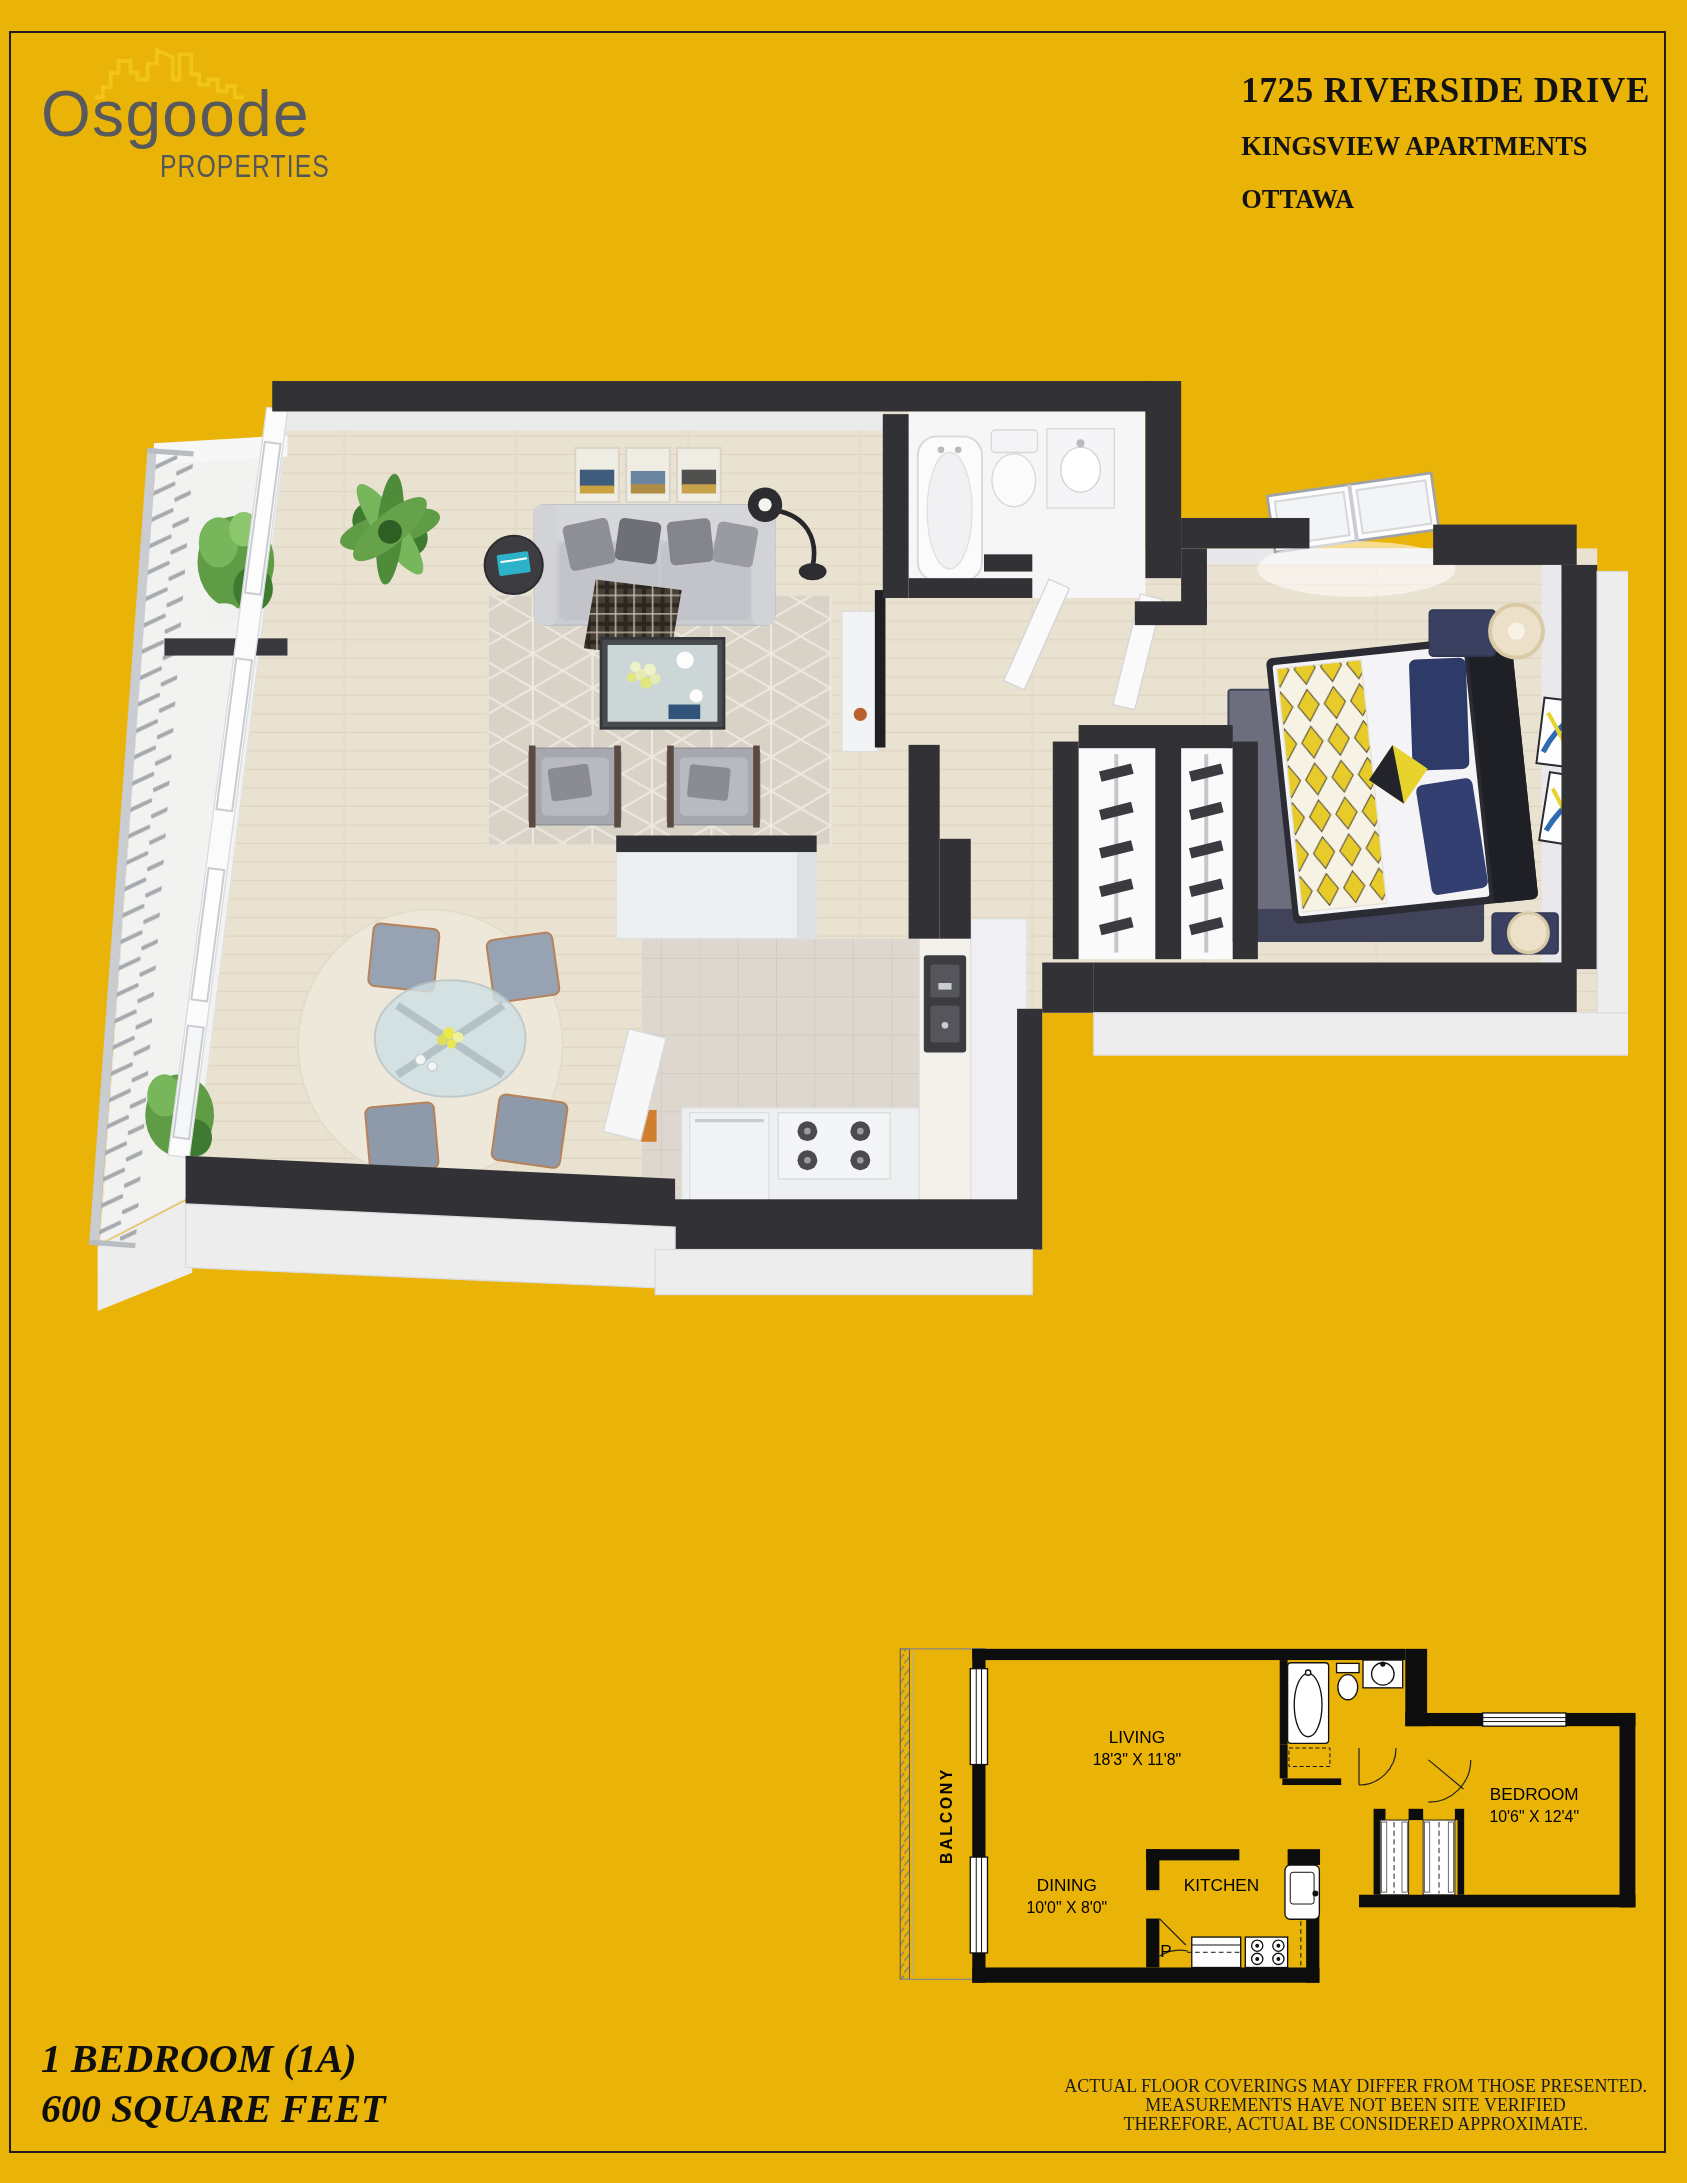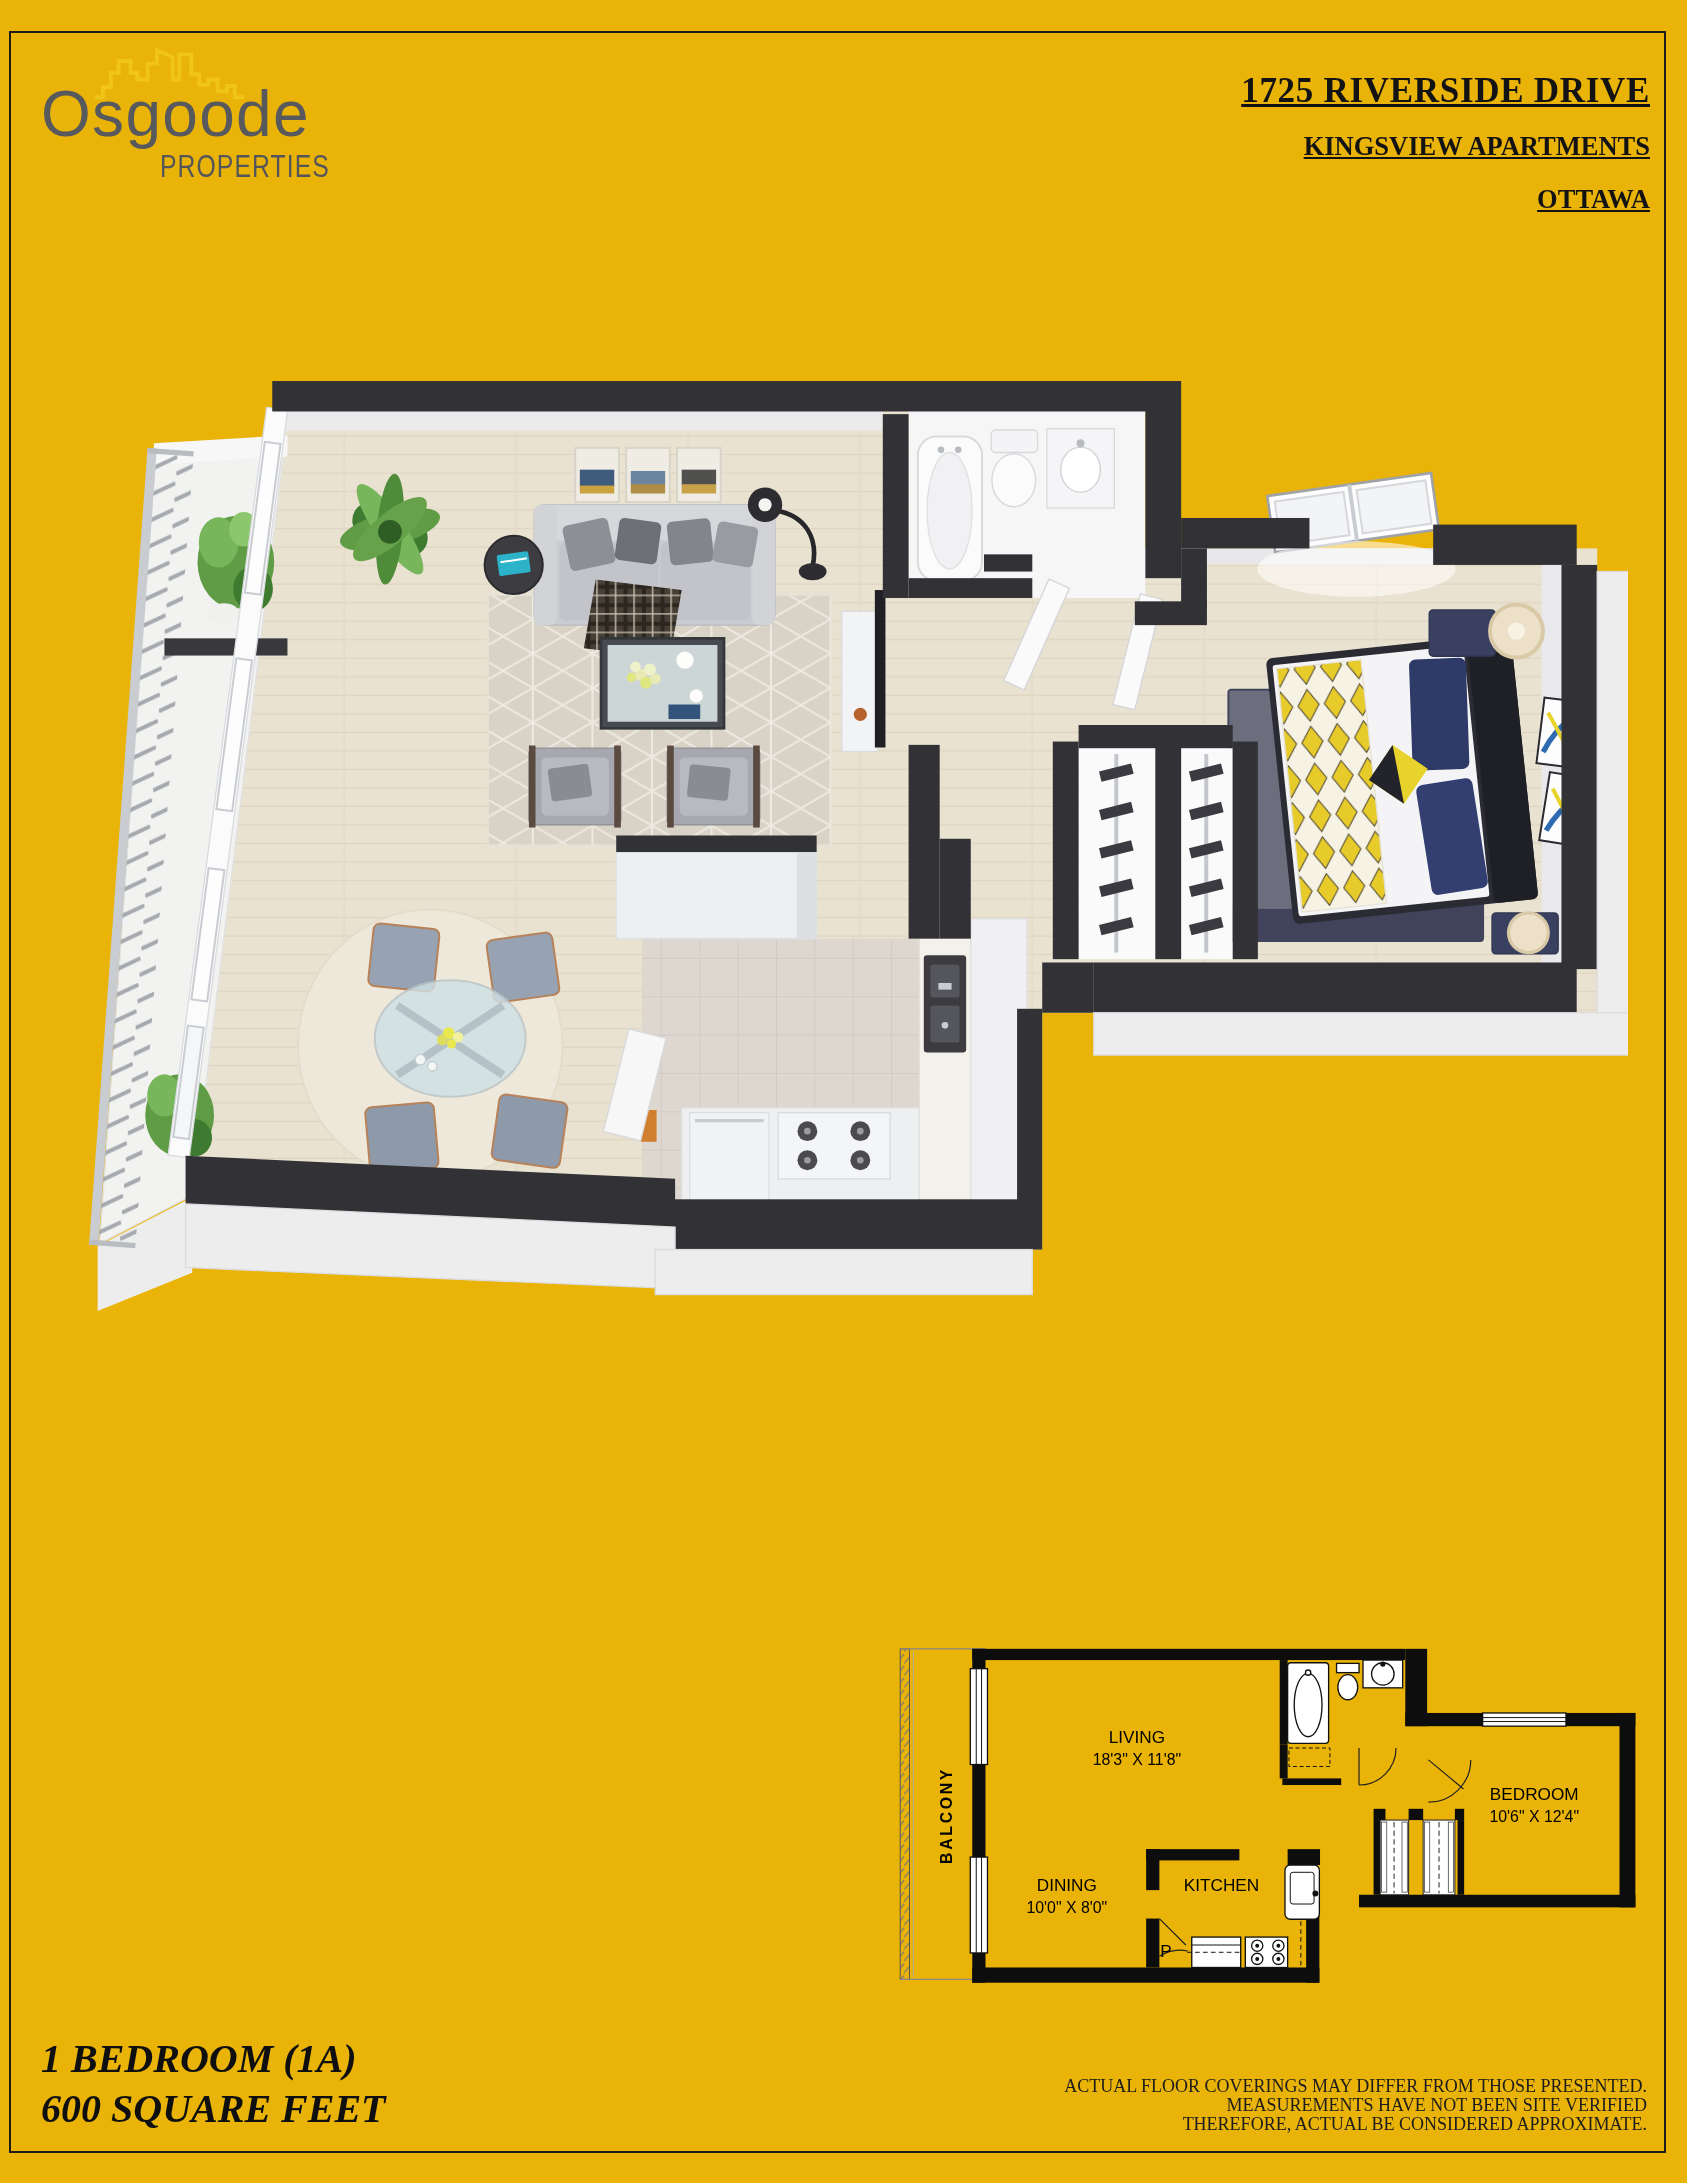--- a/index.html
+++ b/index.html
@@ -7,30 +7,30 @@
         font-family:"Liberation Serif",serif;color:#151515;}
   .frame{position:absolute;left:8.6px;top:31px;width:1653px;height:2118px;border:2px solid #1e1e1e;}
   
   .brand{position:absolute;left:41px;top:44px;width:284px;height:139px;}
   .brand-skyline{position:absolute;left:52px;top:2.6px;}
   .brand-name{position:absolute;left:0px;top:33px;font-family:"Liberation Sans",sans-serif;
               font-size:64px;font-weight:400;color:#58595d;letter-spacing:1.3px;}
   .brand-sub{position:absolute;left:119px;top:105px;font-family:"Liberation Sans",sans-serif;
              font-size:31px;color:#55565a;letter-spacing:1.3px;transform:scaleX(.8);transform-origin:left top;white-space:nowrap;}
   
-  .address{position:absolute;right:37px;top:71px;text-align:right;font-weight:700;color:#131313;text-decoration:underline;}
+  .address{position:absolute;right:37px;top:71px;font-weight:700;color:#131313;}
   .address .l1{font-size:35px;letter-spacing:0.7px;}
   .address .l2{font-size:26.5px;margin-top:20px;}
   .address .l3{font-size:26.5px;margin-top:22px;}
   
   .plan3d{position:absolute;left:86px;top:344px;width:1542px;height:979px;}
   .plan2d{position:absolute;left:896px;top:1629px;width:774px;height:357px;}
   
   .unit-info{position:absolute;left:41px;top:2034px;font-weight:700;color:#0f0f0f;font-size:40px;line-height:1.24;font-style:italic;}
-  .disclaimer{position:absolute;right:40px;top:2077px;text-align:right;font-size:18px;line-height:19px;color:#1c1c1c;}
+  .disclaimer{position:absolute;right:40px;top:2077px;text-align:center;font-size:18px;line-height:19px;color:#1c1c1c;}
   .t2d{font-family:"Liberation Sans",sans-serif;fill:#000;}
 </style>
 </head>
 <body>
 
 <div class="page">
   <div class="frame"></div>
 
   <div class="brand">
     <svg class="brand-skyline" width="153" height="53" viewBox="0 0 232 80">

